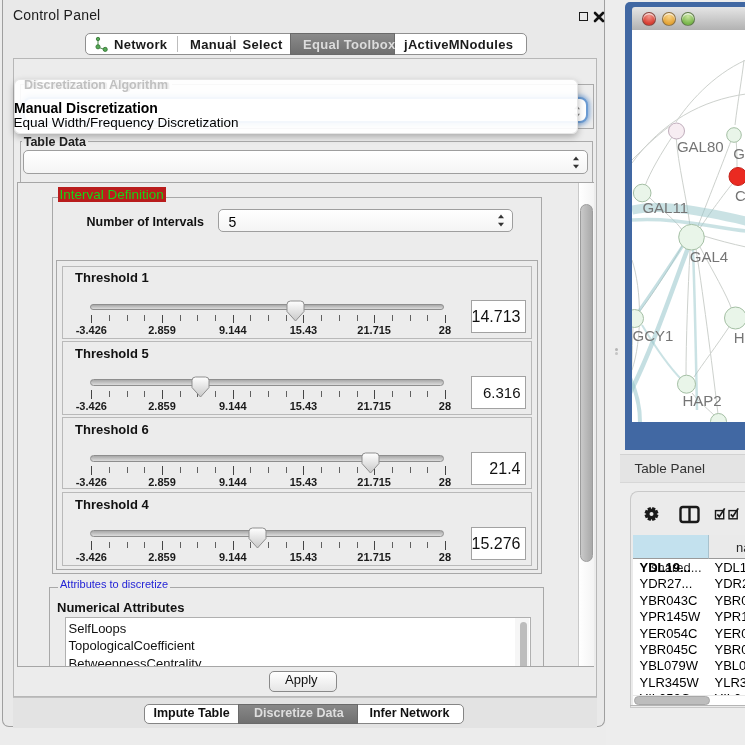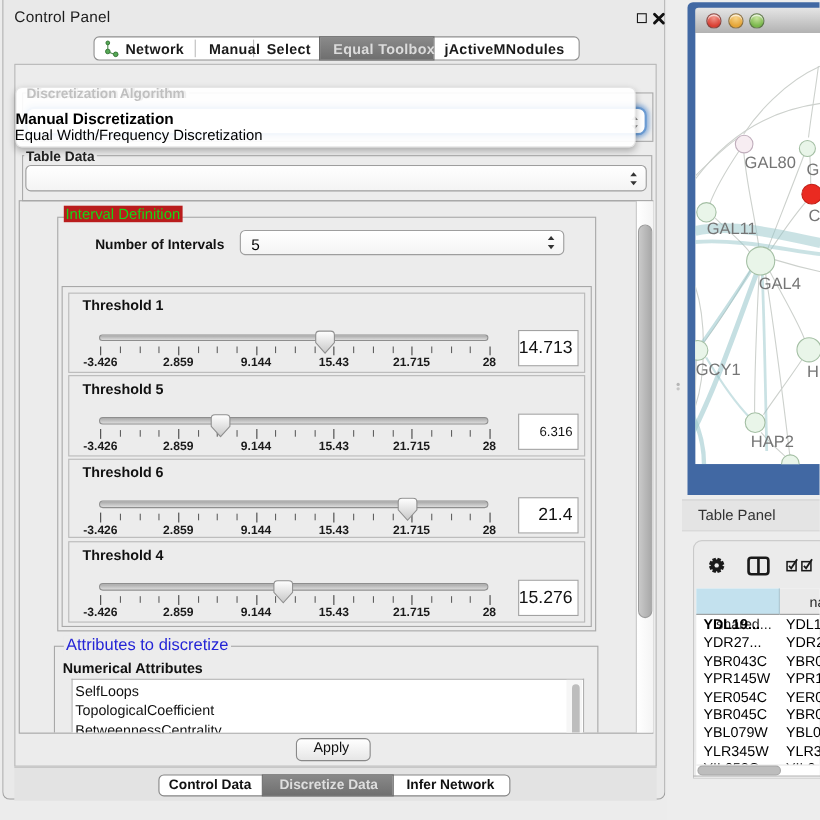--- a/index.html
+++ b/index.html
@@ -225,21 +225,21 @@
 <div class="lbl" style="left:73.3px;top:216.5px;font-size:11px;color:#1a1a1a;font-weight:bold;transform:translateX(-50%);">-3.426</div>
 <div class="lbl" style="left:144.01999999999998px;top:216.5px;font-size:11px;color:#1a1a1a;font-weight:bold;transform:translateX(-50%);">2.859</div>
 <div class="lbl" style="left:214.74px;top:216.5px;font-size:11px;color:#1a1a1a;font-weight:bold;transform:translateX(-50%);">9.144</div>
 <div class="lbl" style="left:285.46px;top:216.5px;font-size:11px;color:#1a1a1a;font-weight:bold;transform:translateX(-50%);">15.43</div>
 <div class="lbl" style="left:356.18px;top:216.5px;font-size:11px;color:#1a1a1a;font-weight:bold;transform:translateX(-50%);">21.715</div>
 <div class="lbl" style="left:426.90000000000003px;top:216.5px;font-size:11px;color:#1a1a1a;font-weight:bold;transform:translateX(-50%);">28</div>
 <svg class="abs" style="left:173.4153248902183px;top:192.7px;" width="19" height="22" viewBox="0 0 19 22">
         <path d="M1,4.5 Q1,1 4.5,1 L14.5,1 Q18,1 18,4.5 L18,11.5 L9.5,21 L1,11.5 Z" fill="url(#thg)" stroke="#8f8f8f" stroke-width="1"></path>
       </svg>
 <div class="abs" style="left:452.5px;top:192.5px;width:55px;height:33px;background:#ffffff;border:1.5px solid #a2a2a2;box-sizing:border-box;"></div>
-<div class="lbl" style="left:452.5px;top:192.5px;font-size:12px;color:#111;font-weight:normal;width:50px;text-align:right;line-height:33px;">6.316</div>
+<div class="lbl" style="left:452.5px;top:192.5px;font-size:15px;color:#111;font-weight:normal;width:50px;text-align:right;line-height:33px;">6.316</div>
 <div class="abs" style="left:44px;top:234px;width:470px;height:71.5px;border:1px solid #b9b9b9;box-sizing:border-box;background:#ececec;"></div>
 <div class="lbl" style="left:57px;top:238.5px;font-size:13px;color:#111;font-weight:bold;">Threshold 6</div>
 <div class="abs" style="left:72px;top:272px;width:354px;height:6.5px;background:linear-gradient(#a8a8a8,#dcdcdc);border:1px solid #8e8e8e;border-radius:3.5px;box-sizing:border-box;"></div>
 <div class="abs" style="left:73.3px;top:283px;width:1px;height:8.5px;background:#454545;"></div>
 <div class="abs" style="left:90.97999999999999px;top:283.5px;width:1px;height:6px;background:#606060;"></div>
 <div class="abs" style="left:108.66px;top:283.5px;width:1px;height:6px;background:#606060;"></div>
 <div class="abs" style="left:126.34px;top:283.5px;width:1px;height:6px;background:#606060;"></div>
 <div class="abs" style="left:144.01999999999998px;top:283px;width:1px;height:8.5px;background:#454545;"></div>
 <div class="abs" style="left:161.7px;top:283.5px;width:1px;height:6px;background:#606060;"></div>
 <div class="abs" style="left:179.38px;top:283.5px;width:1px;height:6px;background:#606060;"></div>
@@ -305,33 +305,33 @@
 <div class="lbl" style="left:452.5px;top:343.5px;font-size:16px;color:#111;font-weight:normal;width:50px;text-align:right;line-height:33px;">15.276</div>
 <svg width="0" height="0" style="position:absolute;">
         <defs>
           <linearGradient id="thg" x1="0" y1="0" x2="0" y2="1">
             <stop offset="0" stop-color="#ffffff"></stop>
             <stop offset="1" stop-color="#c8c8c8"></stop>
           </linearGradient>
         </defs>
       </svg>
 <div class="abs" style="left:30.700000000000003px;top:404px;width:493px;height:120px;border:1px solid #a8a8a8;"></div>
-<div class="lbl" style="left:40px;top:395.20000000000005px;font-size:15px;color:#2424d6;font-weight:normal;background:#ececec;padding:0 2px;">Attributes to discretize</div>
+<div class="lbl" style="left:40px;top:395.20000000000005px;font-size:11px;color:#2424d6;font-weight:normal;background:#ececec;padding:0 2px;">Attributes to discretize</div>
 <div class="lbl" style="left:39px;top:417.29999999999995px;font-size:13px;color:#111;font-weight:bold;">Numerical Attributes</div>
 <div class="abs" style="left:46.5px;top:433.5px;width:464px;height:60px;background:#ffffff;border:1px solid #b0b0b0;border-bottom:none;"></div>
 <div class="lbl" style="left:50.5px;top:438px;font-size:13px;color:#111;font-weight:normal;">SelfLoops</div>
 <div class="lbl" style="left:50.5px;top:455.29999999999995px;font-size:13px;color:#111;font-weight:normal;">TopologicalCoefficient</div>
 <div class="lbl" style="left:50.5px;top:472.6px;font-size:13px;color:#111;font-weight:normal;">BetweennessCentrality</div>
 <div class="abs" style="left:497px;top:434.5px;width:13.5px;height:58px;background:#f6f6f6;"></div>
 <div class="abs" style="left:501.5px;top:438.5px;width:7.5px;height:55px;background:#bdbdbd;border-radius:4px;"></div>
 </div>
 <div class="abs" style="left:268.5px;top:670.5px;width:68px;height:21px;background:linear-gradient(#ffffff,#e6e6e6);border:1px solid #898989;border-radius:5px;box-sizing:border-box;"></div>
 <div class="lbl" style="left:285px;top:672px;font-size:13px;color:#111;font-weight:normal;">Apply</div>
 <div class="abs" style="left:13px;top:697px;width:584px;height:30px;background:#e3e3e3;border-top:1px solid #c0c0c0;"></div>
 <div class="abs" style="left:144px;top:703.5px;width:320px;height:20px;background:#ffffff;border:1px solid #858585;border-radius:5px;box-sizing:border-box;"></div>
 <div class="abs" style="left:238px;top:703.5px;width:120px;height:20px;background:linear-gradient(#888888,#707070);border:1px solid #6a6a6a;box-sizing:border-box;"></div>
-<div class="lbl" style="left:153.5px;top:705.5px;font-size:12.5px;color:#111;font-weight:bold;">Control Data</div>
+<div class="lbl" style="left:153.5px;top:705.5px;font-size:12.5px;color:#111;font-weight:bold;">Impute Table</div>
 <div class="lbl" style="left:254px;top:705.5px;font-size:12.5px;color:#dedede;font-weight:bold;">Discretize Data</div>
 <div class="lbl" style="left:369.5px;top:705.5px;font-size:12.5px;color:#111;font-weight:bold;">Infer Network</div>
 <div class="abs" style="left:13.5px;top:79px;width:564px;height:54.5px;background:rgba(255,255,255,0.92);border:1px solid rgba(200,200,200,0.45);border-radius:6px;box-sizing:border-box;box-shadow:0 3px 7px rgba(0,0,0,0.28);"></div>
 <div class="lbl" style="left:24px;top:78px;font-size:12.5px;color:#c0c0c0;font-weight:bold;">Discretization Algorithm</div>
 <div class="lbl" style="left:13.5px;top:114.5px;font-size:13.5px;color:#000;font-weight:normal;">Equal Width/Frequency Discretization</div>
 <div class="lbl" style="left:14px;top:99.5px;font-size:14px;color:#000;font-weight:bold;">Manual Discretization</div>
 </div>
 </body></html>

